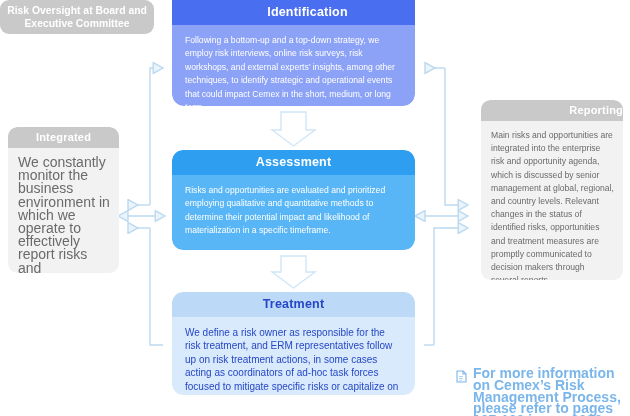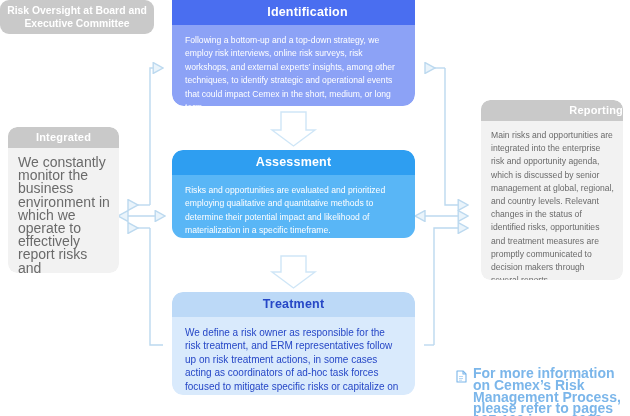--- a/index.html
+++ b/index.html
@@ -61,21 +61,21 @@
     padding: 9px 12px 10px 13px;
     height: 81px;
     border-radius: 0 0 12px 12px;
   }
 
   
   #assessment {
     left: 172px;
     top: 150px;
     width: 243px;
-    height: 88px;
+    height: 100px;
     border-radius: 11px;
   }
   #assessment .card-head {
     background: #2e9ef1;
     color: #ffffff;
     font-size: 12.5px;
     line-height: 24px;
     height: 25px;
     border-radius: 11px 11px 0 0;
   }

